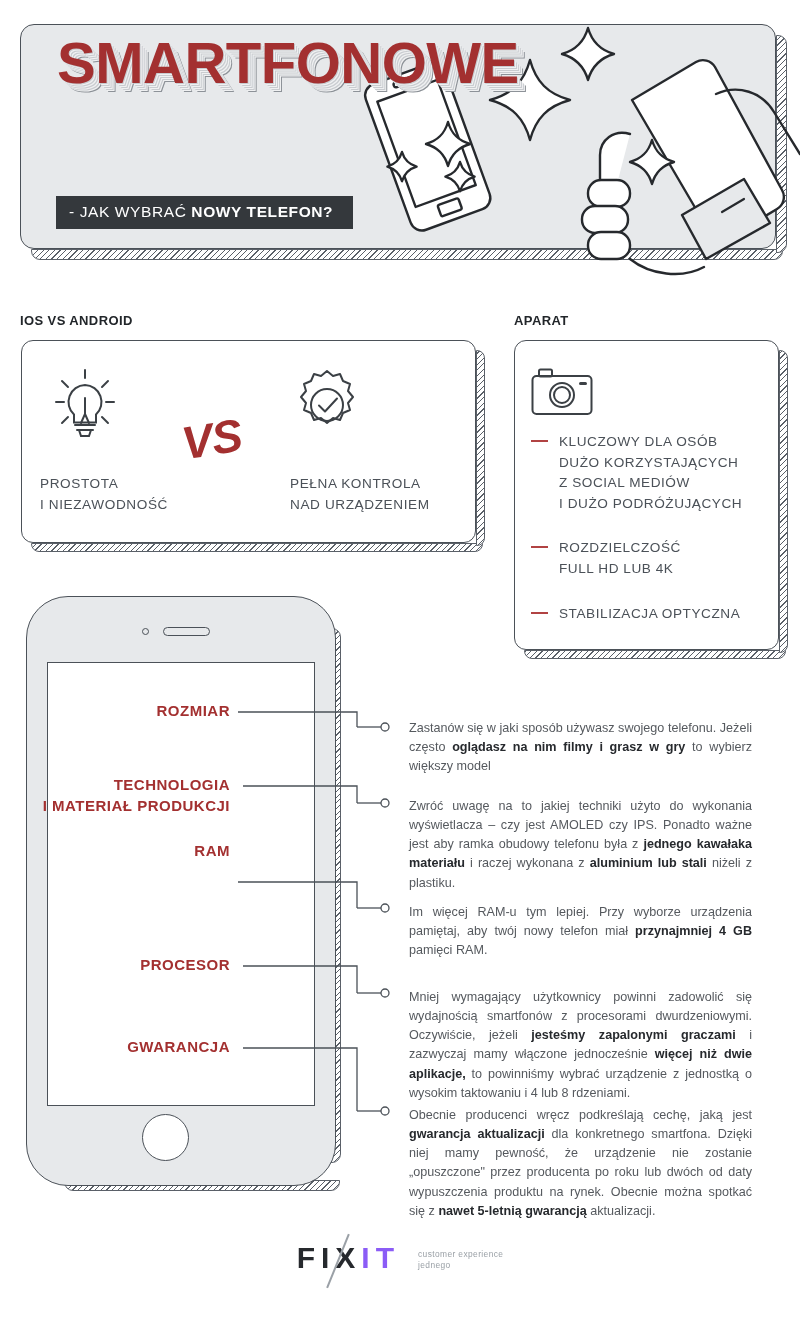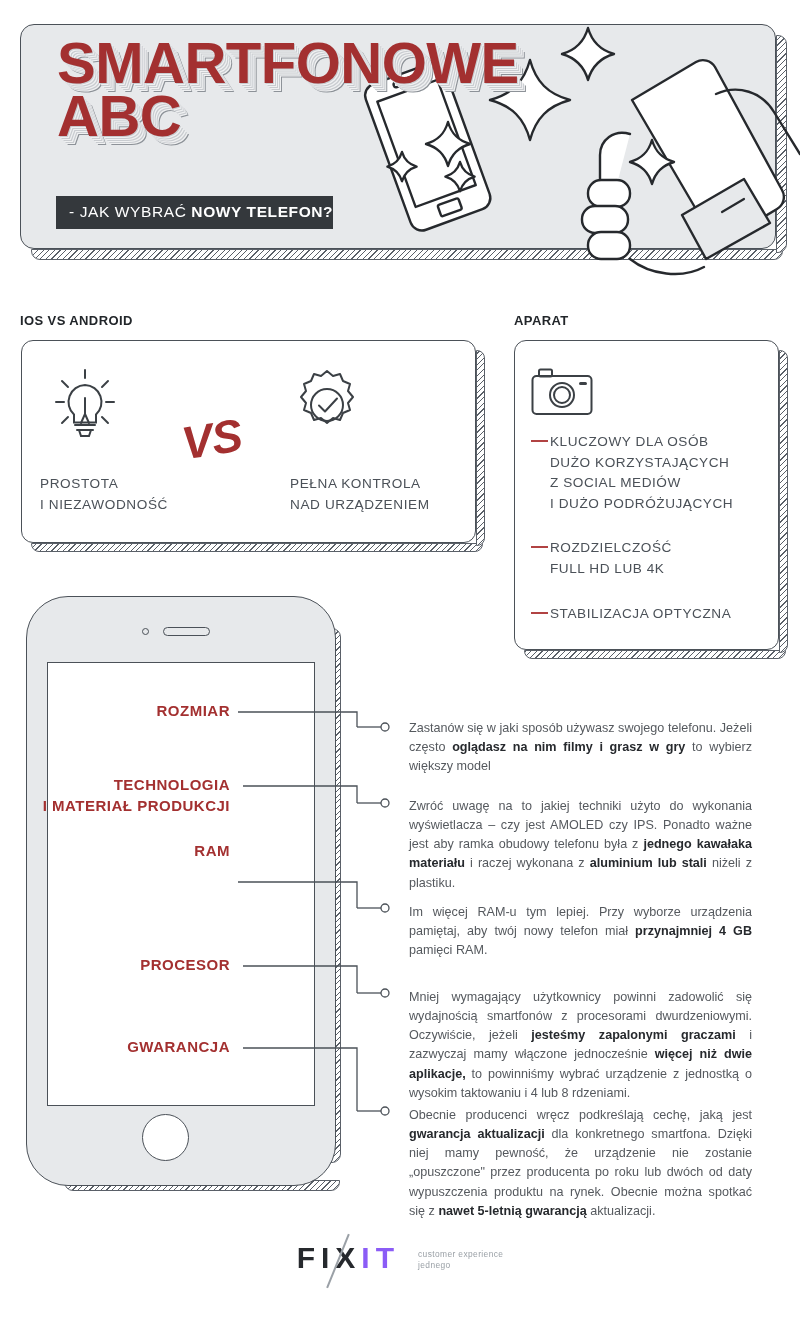--- a/index.html
+++ b/index.html
@@ -71,21 +71,21 @@
       7px 7px 0 #c9ccd0, 8px 8px 0 #f0f1f2,
       9px 9px 0 #8d9298;
   }
   #main-title .t-line { display: block; }
 
   #subtitle-badge {
     position: absolute;
     left: 56px; top: 196px;
     background: #34383c;
     color: #ffffff;
-    padding: 7px 0 8px 13px;
+    padding: 7px 20px 8px 13px;
     font-size: 15.5px;
     letter-spacing: 0.6px;
     z-index: 5;
     white-space: nowrap;
   }
   #subtitle-badge .bold { font-weight: 700; }
 
   #header-illo {
     position: absolute;
     left: 330px; top: 0px;
@@ -143,21 +143,21 @@
   }
   #ios-caption-left  { left: 40px;  top: 473px; width: 200px; }
   #ios-caption-right { left: 290px; top: 473px; width: 210px; }
 
   
   #cam-icon { position: absolute; left: 531px; top: 368px; width: 62px; height: 48px; }
   .cam-item {
     position: absolute;
     display: flex;
     align-items: flex-start;
-    gap: 2px;
+    gap: 11px;
   }
   .cam-dash {
     flex: 0 0 auto;
     width: 17px; height: 2px;
     background: #b14343;
     margin-top: 8px;
   }
   .cam-text {
     font-size: 13.6px;
     line-height: 1.52;
@@ -307,21 +307,20 @@
 
 <div id="page">
 
   <div id="header-shadow-bottom" class="hatch"></div>
   <div id="header-shadow-right" class="hatch"></div>
 
   <div id="header-card"></div>
 
   <h1 id="main-title">
     <span class="t-line">SMARTFONOWE</span>
-    <span class="t-line">ABC</span>
   </h1>
 
   <div id="subtitle-badge">
     <span>- JAK WYBRAĆ </span><span class="bold">NOWY TELEFON?</span>
   </div>
 
   <svg id="header-illo" viewBox="0 0 470 300">
     <g fill="#ffffff" stroke="#26292d" stroke-width="2.4" stroke-linejoin="round" stroke-linecap="round">
 
       <g transform="rotate(-20 95 145)">

